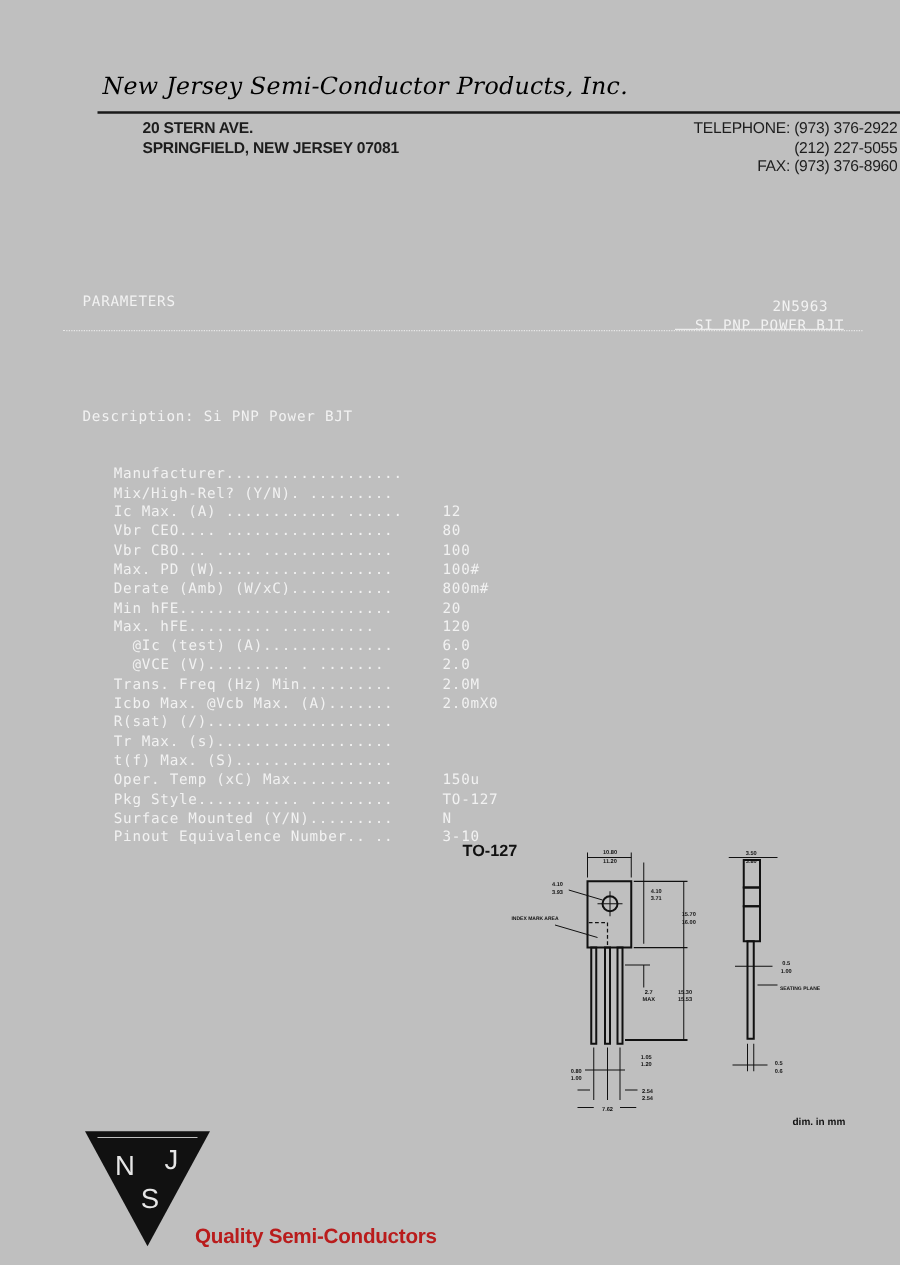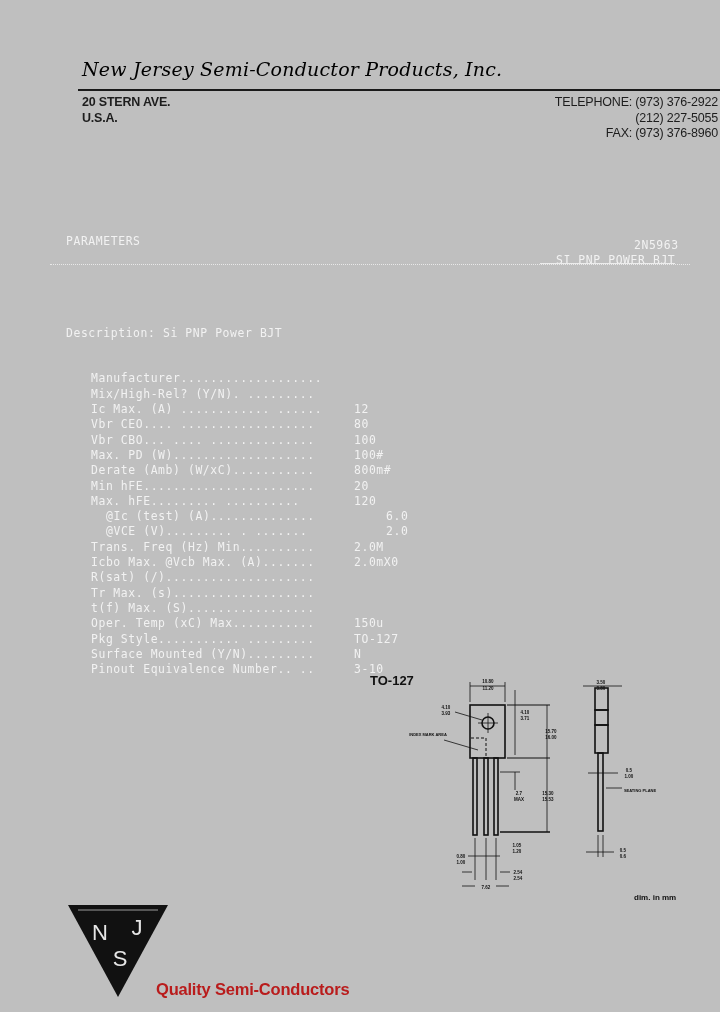--- a/index.html
+++ b/index.html
@@ -7,55 +7,55 @@
       width:720px; height:1012px; background:#bfbfbf; position:relative; overflow:hidden;
       font-family:"Liberation Sans", sans-serif; color:#111;
     }
     .abs { position:absolute; }
     .company {
       left:82px; top:58px; font-family:"DejaVu Serif", serif; font-style:italic;
       font-size:19px; color:#000000; letter-spacing:0.2px; white-space:nowrap;
     }
     .header-rule { left:78px; top:89px; width:642px; height:2px; background:#1a1a1a; }
     .addr { left:82px; top:95px; font-size:12.5px; line-height:15.5px; font-weight:bold; color:#1d1d1d; letter-spacing:-0.2px; }
-    .addr div, .phones div { white-space:nowrap; }
+    .addr div, .phones div { white-space:nowrap;margin-left:32px; }
     .phones { right:2px; top:95px; font-size:12.5px; line-height:15.5px; text-align:right; color:#1d1d1d; letter-spacing:-0.2px; }
 
     .mono { font-family:"DejaVu Sans Mono", monospace; color:#f2f2f2; font-size:11.4px; white-space:pre; letter-spacing:0.6px;margin-left:16px; }
     .params-title { left:50px; top:234px; }
-    .part-number { left:618px; top:238px; }
+    .part-number { left:602px; top:238px; }
     .part-desc { left:540px; top:253px; }
     .dotted-rule { left:50px; top:264px; width:640px; border-top:1px dotted #e8e8e8; }
     .dotted-rule-solid { left:540px; top:263px; width:135px; height:1px; background:#ececec; }
 
     .spec-list { left:50px; top:295px; line-height:15.3px; }
     .spec-row { display:flex; }
     .spec-label { display:inline-block; }
     .spec-value { display:inline-block; margin-left:8px; }
     .indent1 { padding-left:25px; }
-    .indent2 { padding-left:40px;gap:32px; }
+    .indent2 { padding-left:40px; }
     .spec-row .lbl-w { width:280px; overflow:hidden; }
     .indent1 .lbl-w { width:255px; }
     .indent2 .lbl-w { width:240px; }
 
     .pkg-title { left:370px; top:673px; font-weight:bold; font-size:13px; color:#111; }
     .dim-note { left:634px; top:893px; font-size:8px; font-weight:bold; color:#111; }
     .logo { left:66px; top:903px; width:104px; height:96px; }
     .tagline { left:156px; top:980px; font-size:16.5px; font-weight:bold; color:#b91c1c; letter-spacing:-0.2px; }
     svg text { font-family:"Liberation Sans", sans-serif; }
   </style>
 </head>
 <body>
 
 <div class="abs company">New Jersey Semi-Conductor Products, Inc.</div>
 <div class="abs header-rule"></div>
 
 <div class="abs addr">
   <div>20 STERN AVE.</div>
-  <div>U.S.A.</div>
+  <div>SPRINGFIELD, NEW JERSEY 07081</div>
 </div>
 
 <div class="abs phones">
   <div>TELEPHONE: (973) 376-2922</div>
   <div>(212) 227-5055</div>
   <div>FAX: (973) 376-8960</div>
 </div>
 
 <div class="abs mono params-title">PARAMETERS</div>
 <div class="abs mono part-number">2N5963</div>

